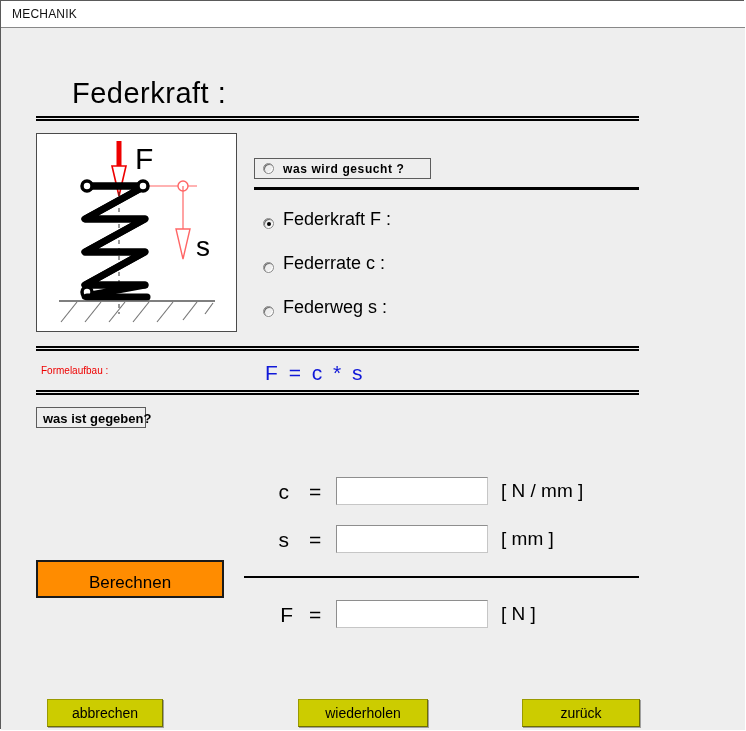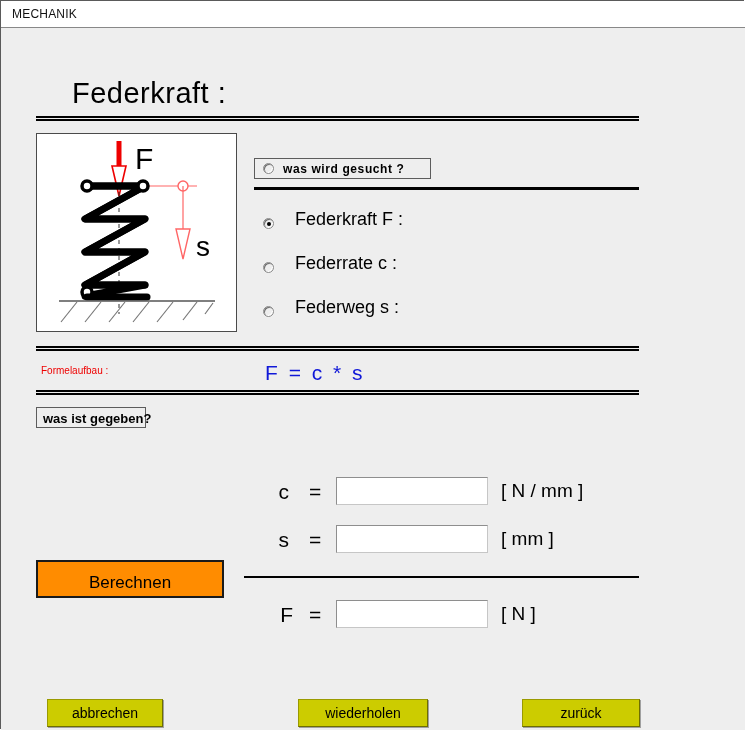--- a/index.html
+++ b/index.html
@@ -132,21 +132,21 @@
     background: #000000;
   }
   #gesucht-radio { left: 8px; top: 4px; }
 
   #rule-gesucht { left: 253px; top: 159px; width: 385px; }
 
   .opt-row { position: absolute; left: 262px; }
   .opt-row .opt-radio { left: 0; top: 5px; }
   .opt-row .opt-label {
     position: absolute;
-    left: 32px;
+    left: 20px;
     top: -4px;
     font-size: 18px;
     color: #000000;
     white-space: nowrap;
   }
   #opt-0 { top: 185px; }
   #opt-1 { top: 229px; }
   #opt-2 { top: 273px; }
 
   #rule-formel-top { left: 35px; top: 318px; width: 603px; }

